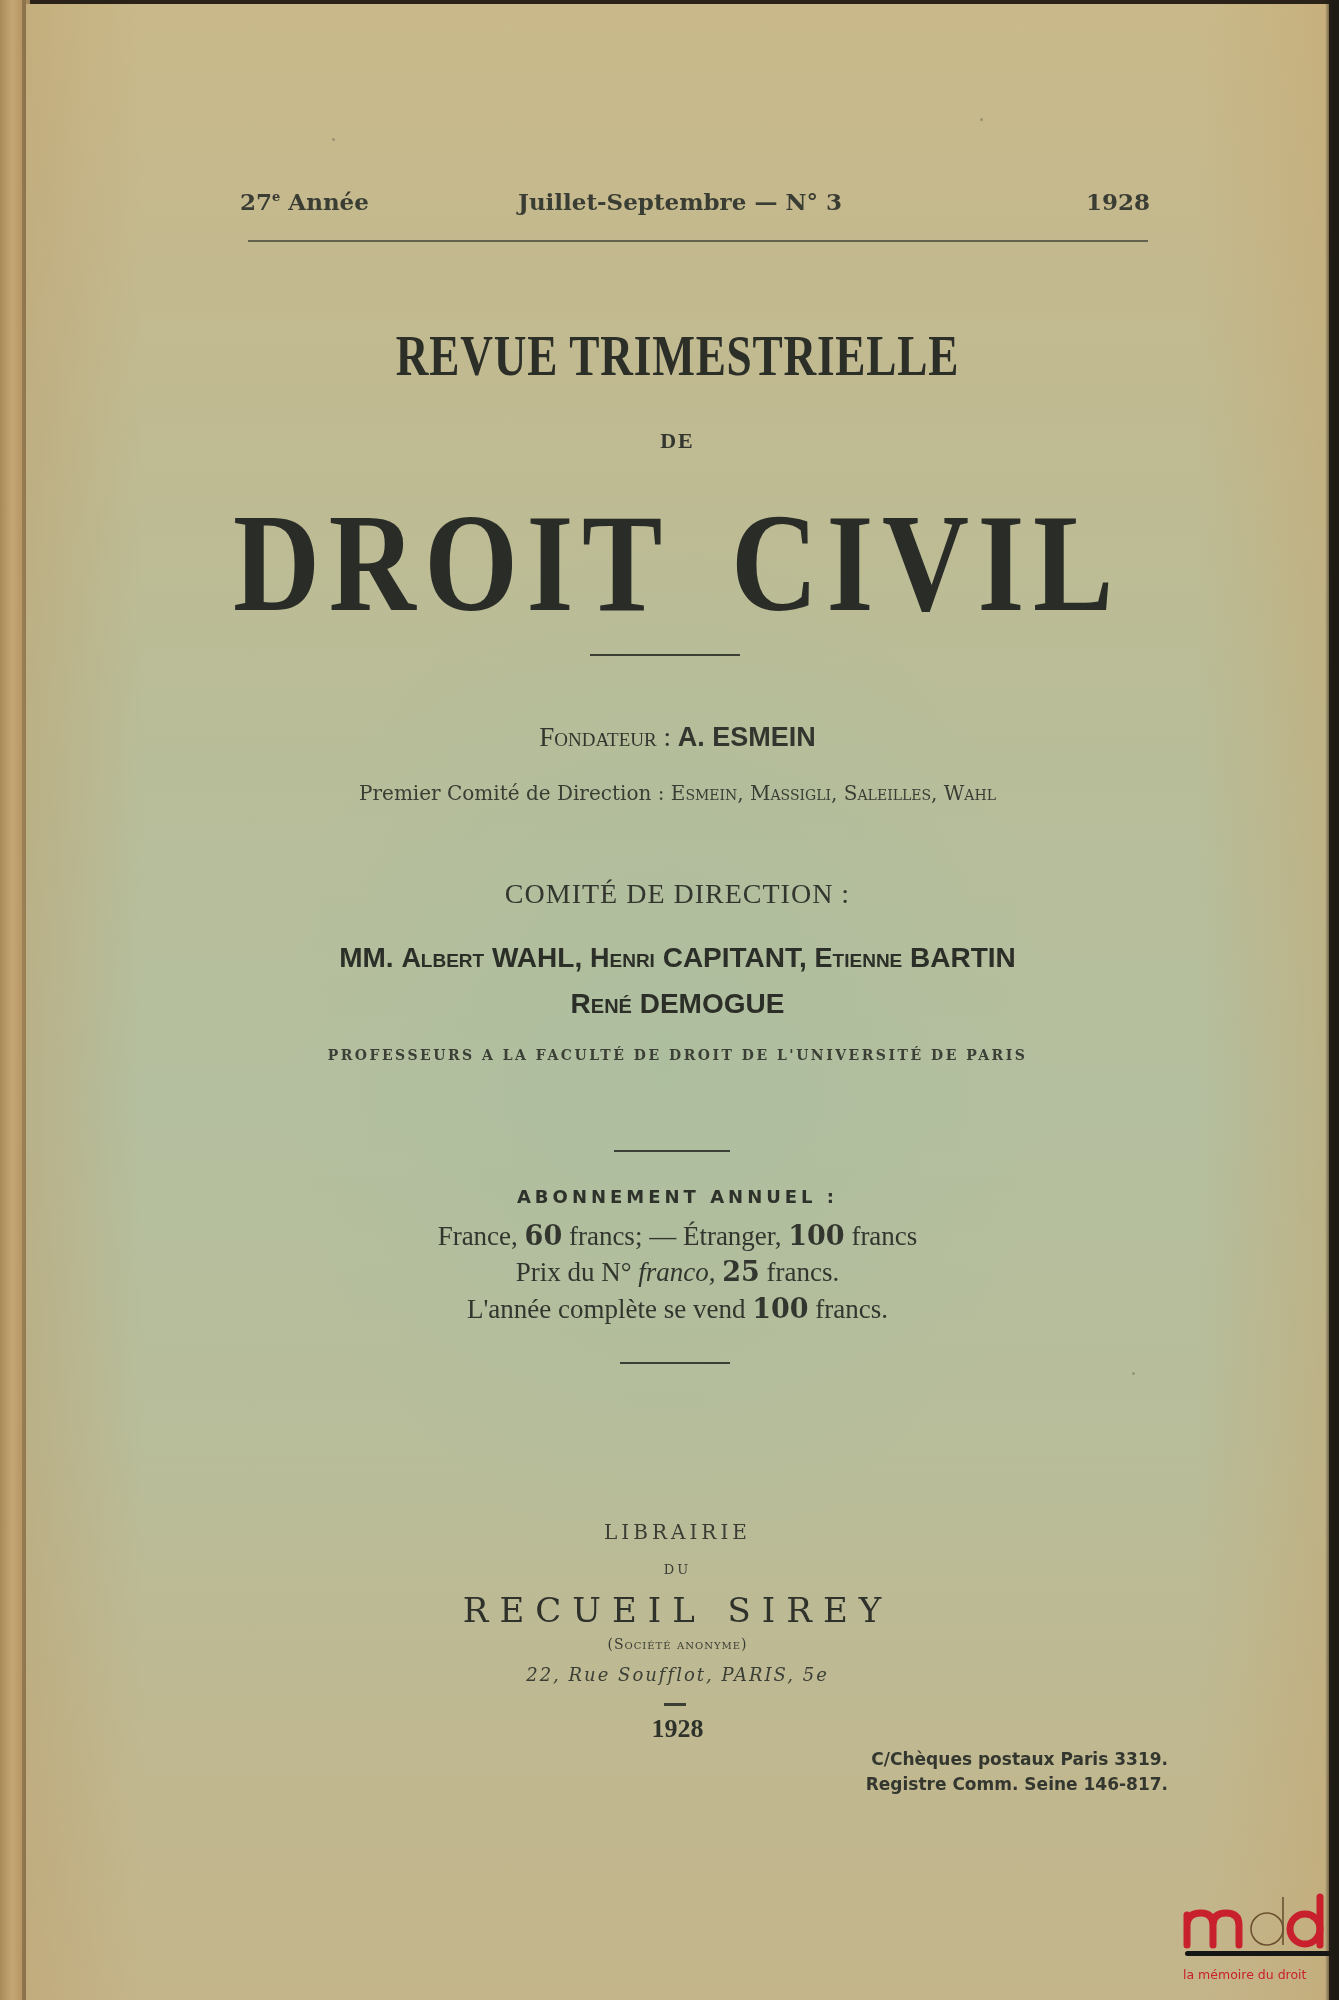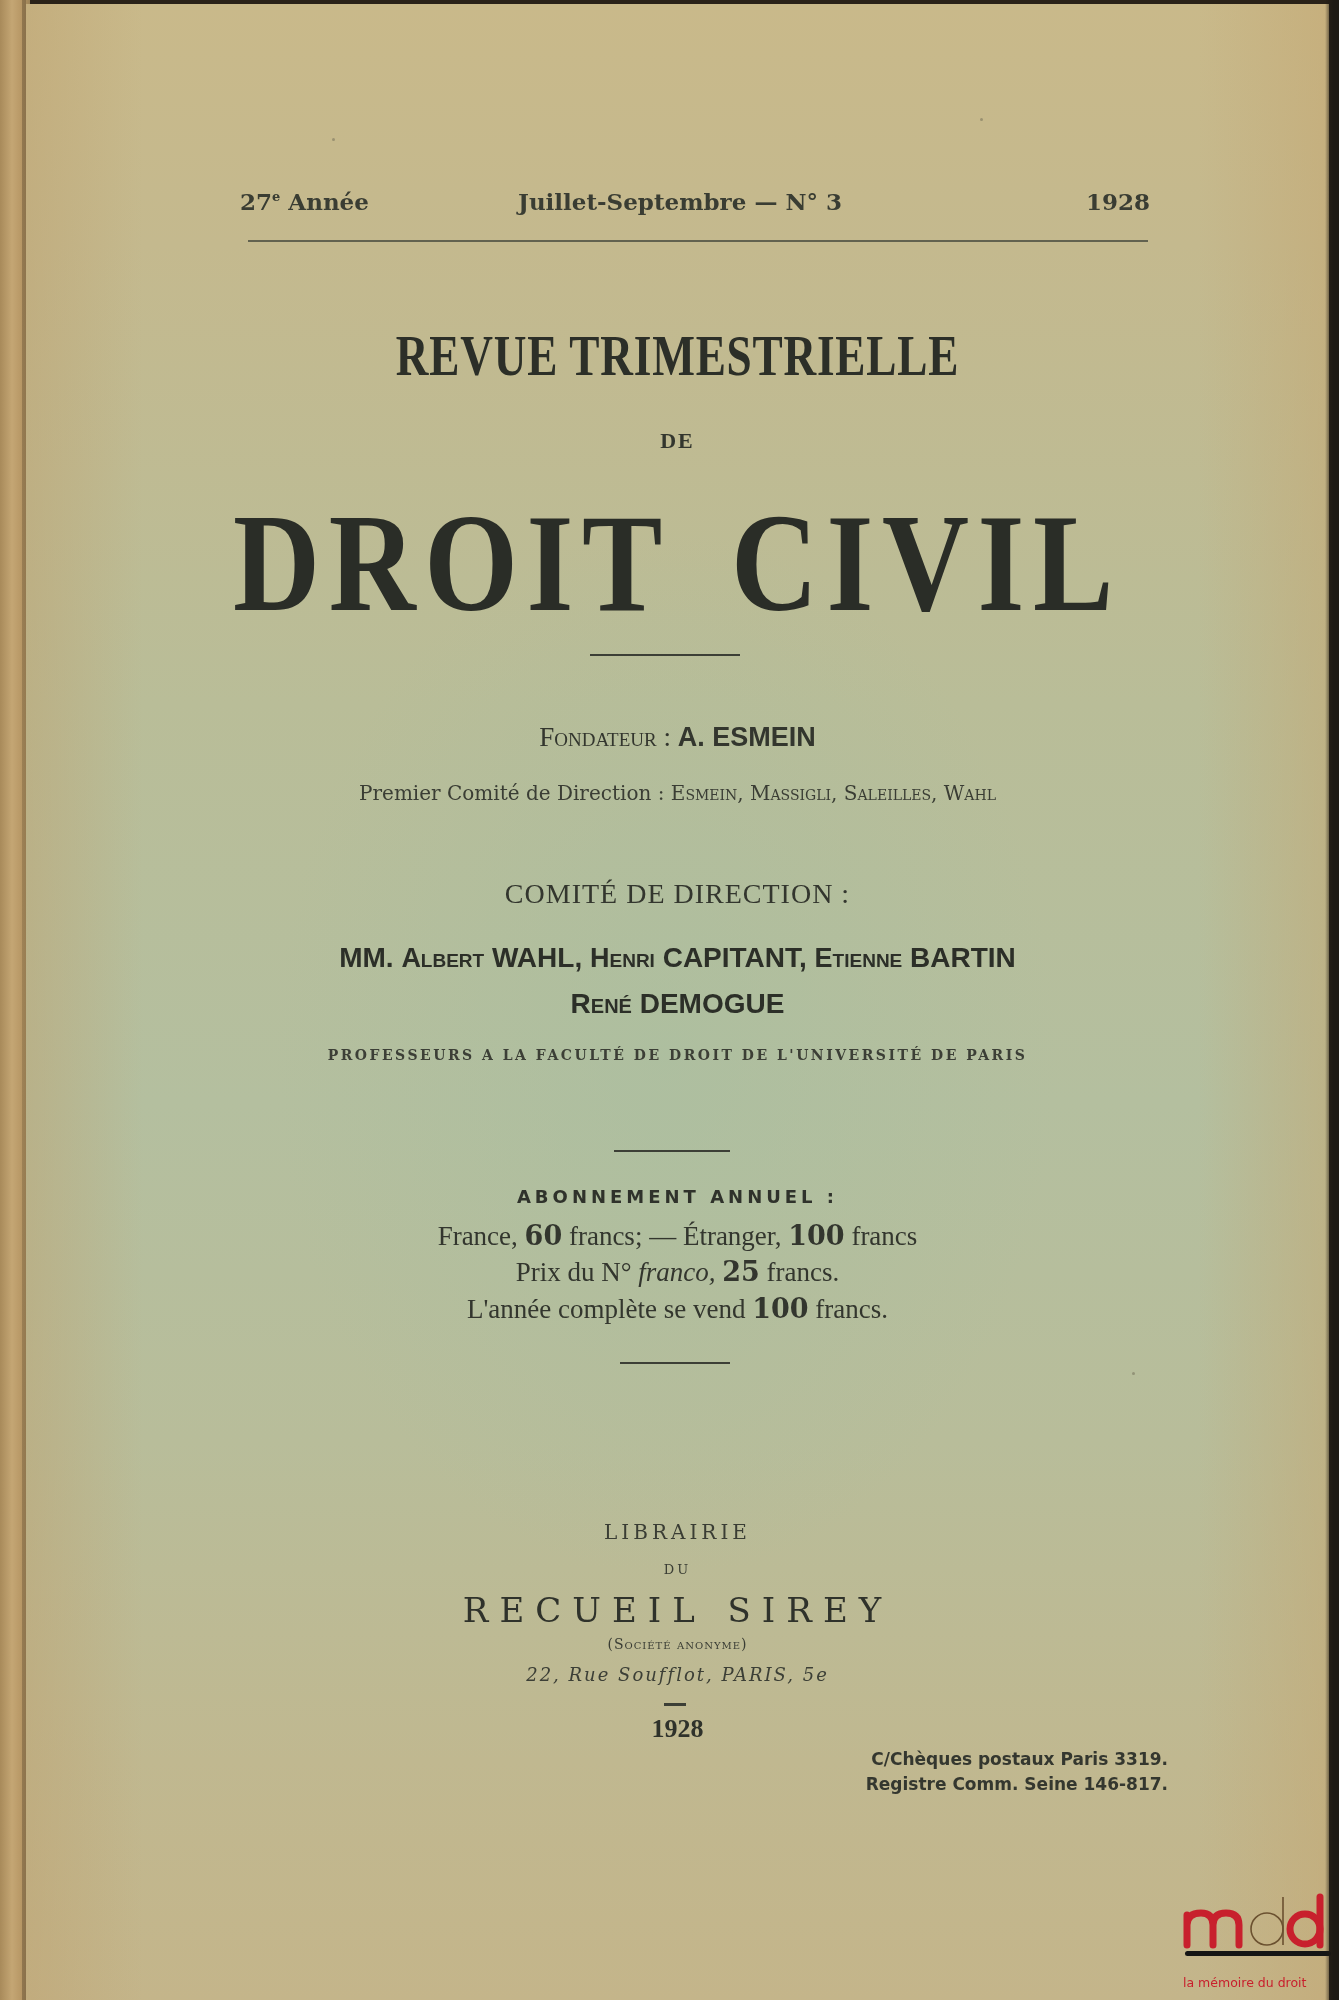--- a/index.html
+++ b/index.html
@@ -86,21 +86,21 @@
   .postal {
     position: absolute; left: 762px; top: 1743px; width: 380px;
     font-family: "DejaVu Sans", sans-serif; font-weight: bold; font-size: 17px;
     color: #34372f; line-height: 25px; text-align: right;
   }
   .postal div { white-space: nowrap; }
 
   .logo { position: absolute; left: 1183px; top: 1893px; width: 150px; }
   .logo svg { display: block; }
   .logo-caption {
-    font-family: "DejaVu Sans", sans-serif; font-size: 12.5px; color: #c8202d; margin-top: 18px; white-space: nowrap;
+    font-family: "DejaVu Sans", sans-serif; font-size: 12.5px; color: #c8202d; margin-top: 10px; white-space: nowrap;
   }
   .right-edge {
     position: absolute; right: 0; top: 0; width: 14px; height: 2000px;
     background: linear-gradient(90deg, rgba(0,0,0,0), #1e1a14 60%);
   }
   .speck { position: absolute; width: 3px; height: 3px; border-radius: 50%; background: #6e6a55; opacity: .5; }
 </style>
 </head>
 <body>
 

